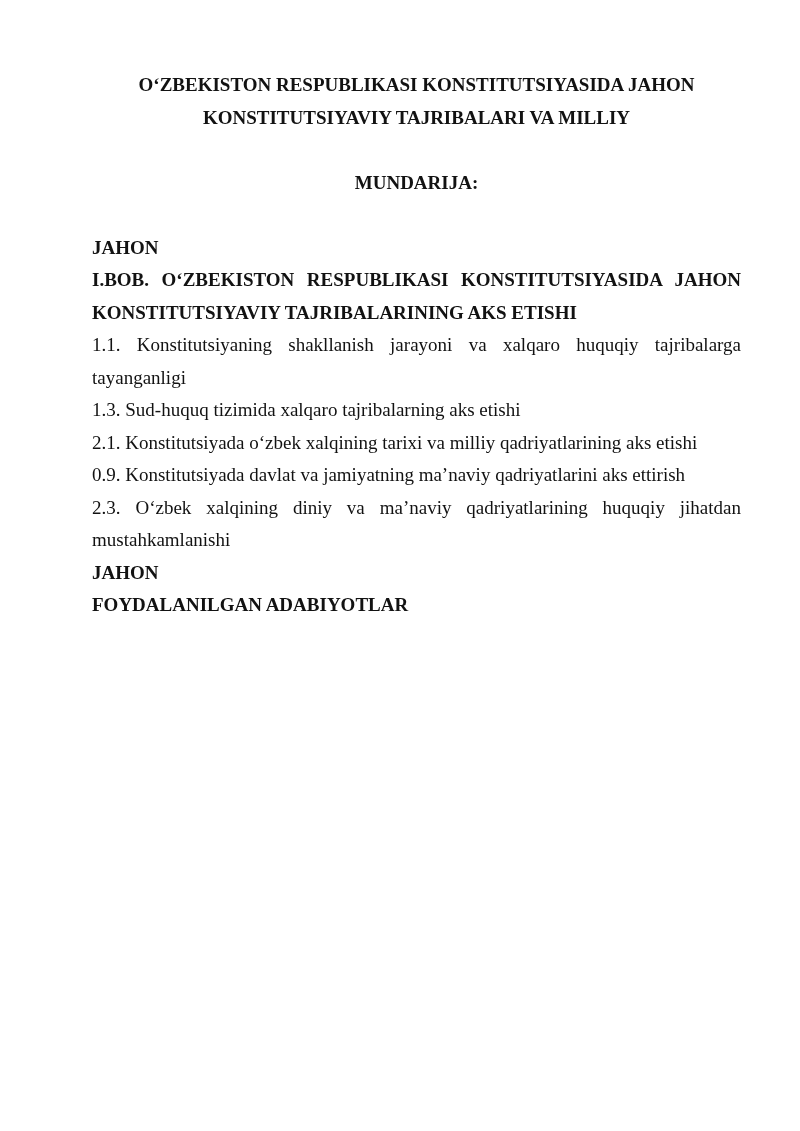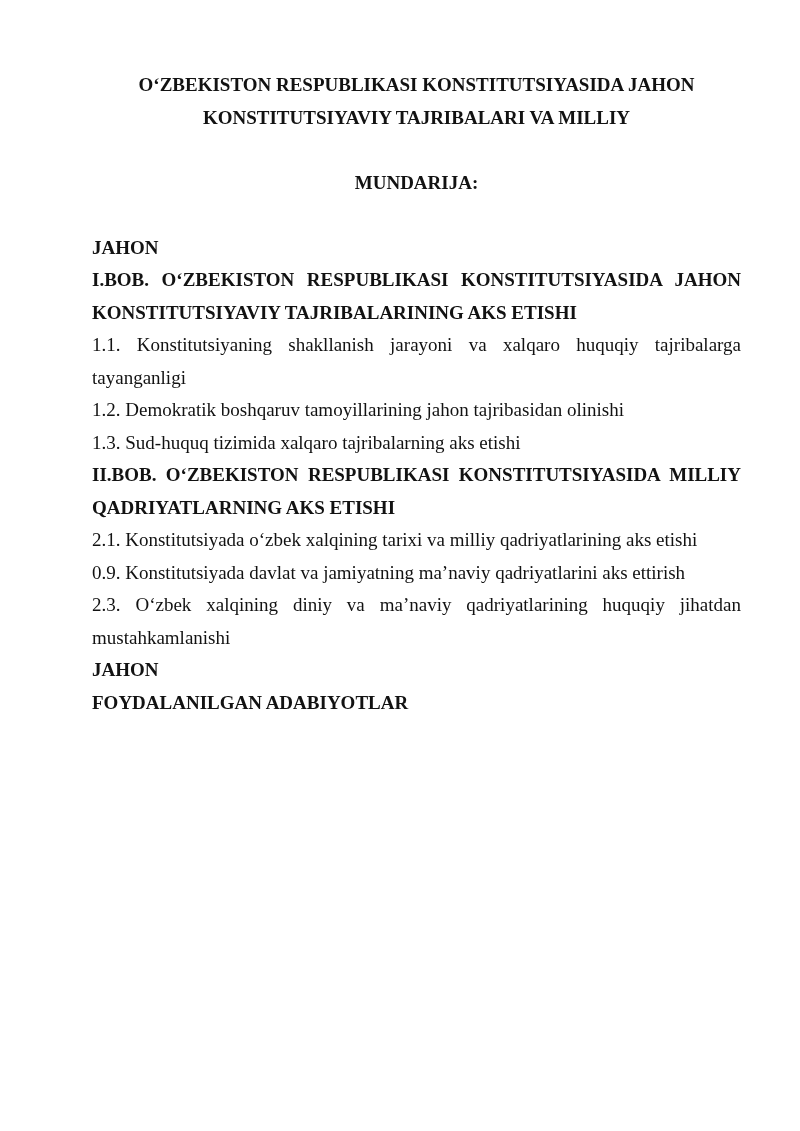--- a/index.html
+++ b/index.html
@@ -42,22 +42,20 @@
 
   <div class="blank-line"></div>
 
   <div class="center bold">MUNDARIJA:</div>
 
   <div class="blank-line"></div>
 
   <div class="justify bold">JAHON</div>
   <div class="justify bold">I.BOB. O‘ZBEKISTON RESPUBLIKASI KONSTITUTSIYASIDA JAHON KONSTITUTSIYAVIY TAJRIBALARINING AKS ETISHI</div>
   <div class="justify">1.1. Konstitutsiyaning shakllanish jarayoni va xalqaro huquqiy tajribalarga tayanganligi</div>
-  <div class="justify">1.2. Demokratik boshqaruv tamoyillarining jahon tajribasidan olinishi</div>
   <div class="justify">1.3. Sud-huquq tizimida xalqaro tajribalarning aks etishi</div>
-  <div class="justify bold">II.BOB. O‘ZBEKISTON RESPUBLIKASI KONSTITUTSIYASIDA MILLIY QADRIYATLARNING AKS ETISHI</div>
   <div class="justify">2.1. Konstitutsiyada o‘zbek xalqining tarixi va milliy qadriyatlarining aks etishi</div>
   <div class="justify">0.9. Konstitutsiyada davlat va jamiyatning ma’naviy qadriyatlarini aks ettirish</div>
   <div class="justify">2.3. O‘zbek xalqining diniy va ma’naviy qadriyatlarining huquqiy jihatdan mustahkamlanishi</div>
   <div class="justify bold">JAHON</div>
   <div class="justify bold">FOYDALANILGAN ADABIYOTLAR</div>
 
 </div>
 
 </body></html>

